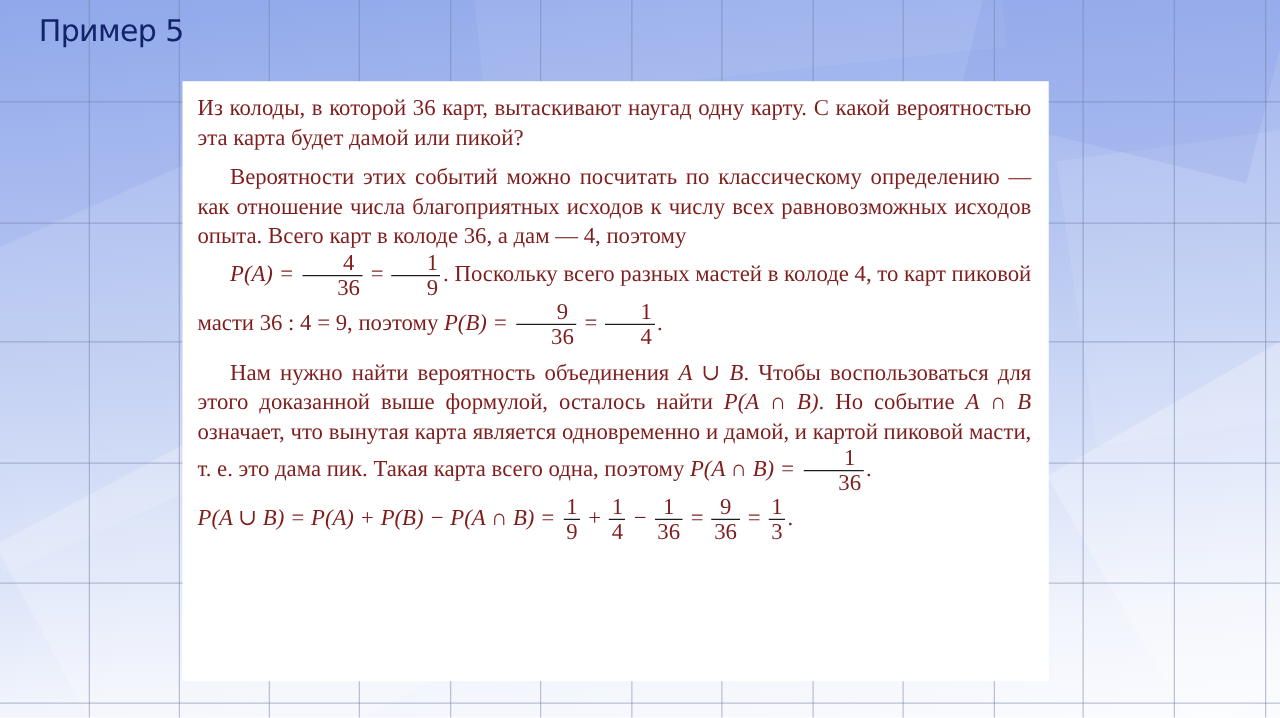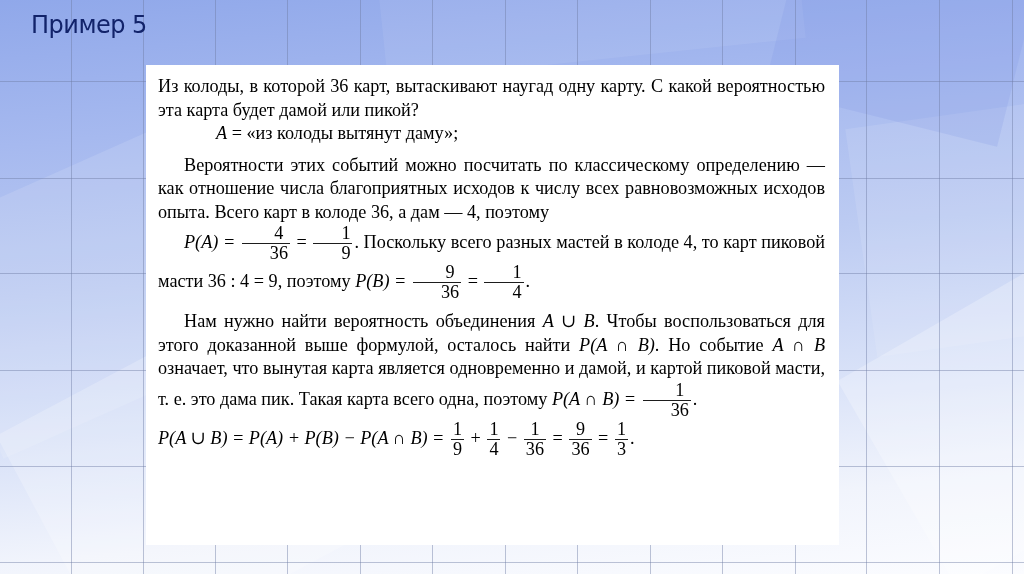--- a/index.html
+++ b/index.html
@@ -23,21 +23,21 @@
 
   .slide-title {
     position:absolute; left:31px; top:11px; margin:0;
     font-family: "DejaVu Sans", "Liberation Sans", sans-serif;
     font-size:24px; font-weight:normal; color:#12236a; letter-spacing:-0.5px;
   }
 
   .panel {
     position:absolute; left:146px; top:65px; width:693px; height:480px;
     background:#ffffff; box-sizing:border-box; padding:10px 14px 0 12px;
-    color:#000000; font-size:18.2px; line-height:23.5px;
+    color:#7f1d1d; font-size:18.2px; line-height:23.5px;
   }
   .panel p { margin:0; text-align:justify; }
   .indent { text-indent:26px; }
   .evt { padding-left:58px; }
   i.v { font-style:italic; }
   .gap { margin-top:8px !important; }
 
   .math-line { display:block; line-height:23.5px; }
   .frac {
     display:inline-flex; flex-direction:column; align-items:center;
@@ -79,21 +79,20 @@
   <div class="hline" style="top:273px"></div>
   <div class="hline" style="top:370px"></div>
   <div class="hline" style="top:466px"></div>
   <div class="hline" style="top:562px"></div>
 </div>
 
 <h1 class="slide-title">Пример 5</h1>
 
 <div class="panel">
   <p>Из колоды, в которой 36 карт, вытаскивают наугад одну карту. С какой вероятностью эта карта будет дамой или пикой?</p>
-  <p class="evt"><i class="v">A</i><span> = </span><span>«из колоды вытянут даму»;</span></p>
 
   <p class="indent gap">
     <span>Вероятности этих событий можно посчитать по классическому определению — как отношение числа благоприятных исходов к числу всех равновозможных исходов опыта. Всего карт в колоде 36, а дам — 4, поэтому</span>
     <span class="math-line"><i class="v">P(A) = </i><span class="frac">
           <span class="num">4</span>
           <span class="den">36</span>
         </span><span> = </span><span class="frac">
           <span class="num">1</span>
           <span class="den">9</span>
         </span><span>. Поскольку всего разных мастей в колоде 4, то карт пиковой масти 36 : 4 = 9, поэтому </span><i class="v">P(B) = </i><span class="frac">

